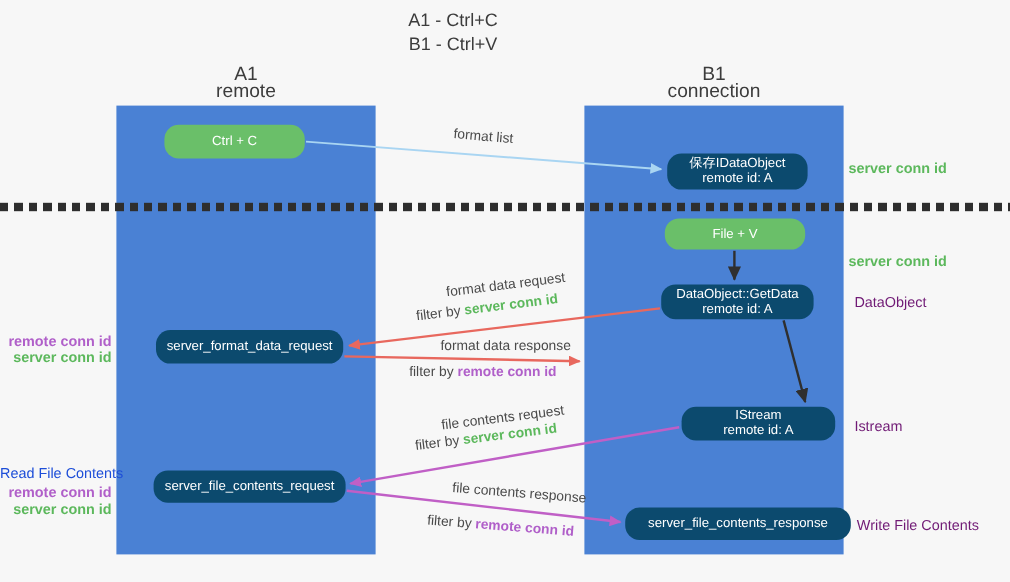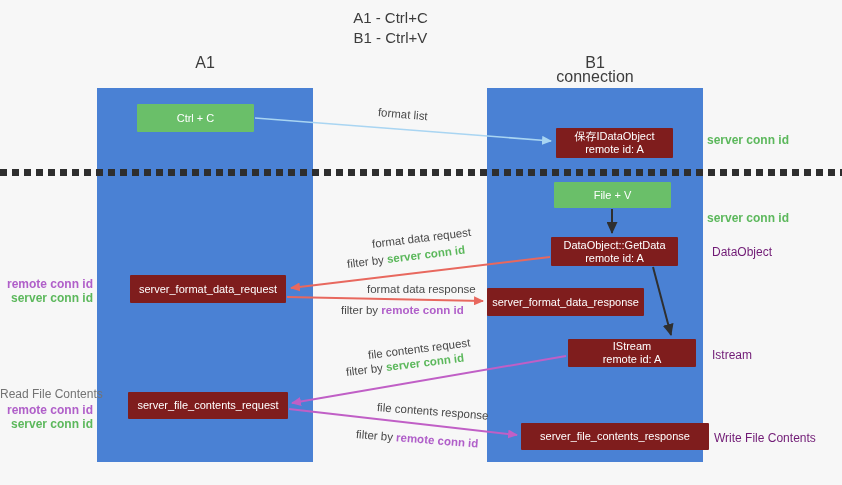--- a/index.html
+++ b/index.html
@@ -8,29 +8,29 @@
     font-family:"Liberation Sans", sans-serif; overflow:hidden;
   }
   .lifeline { position:absolute; top:88px; height:374px; width:216px; background:#4a81d4; }
   .lifeline.left  { left:97px; }
   .lifeline.right { left:487px; }
   .dashline {
     position:absolute; left:0; top:169px; width:842px; height:7px;
     background:repeating-linear-gradient(90deg,#2e2e2e 0 7px, rgba(0,0,0,0) 7px 12px);
   }
   .title { position:absolute; top:8px; left:0; width:755px; text-align:center;
-           font-size:15px; line-height:20px; color:#3c3c3c;padding-left:13px; }
+           font-size:15px; line-height:20px; color:#3c3c3c; }
   .colhead { position:absolute; top:56px; width:216px; text-align:center;
              font-size:16px; line-height:14px; color:#3c3c3c; }
   .colhead.left { left:97px; } .colhead.right { left:487px; }
   .node { position:absolute; display:flex; flex-direction:column; align-items:center;
           justify-content:center; color:#fff; font-size:11px; line-height:13px;
-          text-align:left; white-space:nowrap; border-radius:1px; }
+          text-align:left; white-space:nowrap; border-radius:12px; }
   .green  { background:#6abf69; }
-  .orange { background:#7f1d1d; }
+  .orange { background:#0c4a6e; }
   .alabel { position:absolute; font-size:11.5px; color:#4a4a4a; white-space:nowrap;
             transform-origin:left center; }
   .slabel { position:absolute; font-size:12px; color:#701a75; white-space:nowrap; }
   .bold-green  { color:#5cb85c; font-weight:bold; }
   .bold-purple { color:#b05fc9; font-weight:bold; }
   .left-labels { position:absolute; left:0; width:93px; text-align:right;
                  font-size:12px; line-height:14px; white-space:nowrap; }
   svg.arrows { position:absolute; left:0; top:0; pointer-events:none; }
 </style>
 </head>
@@ -66,20 +66,21 @@
     <line x1="566" y1="356" x2="292" y2="403" stroke="#c05fc6" stroke-width="2" marker-end="url(#m-mag)"></line>
     <line x1="289" y1="409" x2="517" y2="435" stroke="#c05fc6" stroke-width="2" marker-end="url(#m-mag)"></line>
   </svg>
 
   <div class="title">
     <div>A1 - Ctrl+C</div>
     <div>B1 - Ctrl+V</div>
   </div>
   <div class="colhead left">
     <div>A1</div>
+    <div>remote</div>
   </div>
   <div class="colhead right">
     <div>B1</div>
     <div>connection</div>
   </div>
 
   <div class="node green" style="left:137px;top:104px;width:117px;height:28px">
     <span>Ctrl + C</span>
   </div>
   <div class="node orange" style="left:556px;top:128px;width:117px;height:30px">
@@ -88,23 +89,20 @@
   </div>
   <div class="node green" style="left:554px;top:182px;width:117px;height:26px">
     <span>File + V</span>
   </div>
   <div class="node orange" style="left:551px;top:237px;width:127px;height:29px">
     <span>DataObject::GetData</span>
     <span>remote id: A</span>
   </div>
   <div class="node orange" style="left:130px;top:275px;width:156px;height:28px">
     <span>server_format_data_request</span>
-  </div>
-  <div class="node orange" style="left:487px;top:288px;width:157px;height:28px">
-    <span>server_format_data_response</span>
   </div>
   <div class="node orange" style="left:568px;top:339px;width:128px;height:28px">
     <span>IStream</span>
     <span>remote id: A</span>
   </div>
   <div class="node orange" style="left:128px;top:392px;width:160px;height:27px">
     <span>server_file_contents_request</span>
   </div>
   <div class="node orange" style="left:521px;top:423px;width:188px;height:27px">
     <span>server_file_contents_response</span>
@@ -140,18 +138,18 @@
   <div class="slabel bold-green" style="left:707px;top:211px">server conn id</div>
   <div class="slabel" style="left:712px;top:245px">DataObject</div>
   <div class="slabel" style="left:712px;top:348px">Istream</div>
   <div class="slabel" style="left:714px;top:431px">Write File Contents</div>
 
   <div class="left-labels" style="top:277px">
     <div class="bold-purple">remote conn id</div>
     <div class="bold-green">server conn id</div>
   </div>
   <div class="left-labels" style="top:387px">
-    <div style="color:#737373">Read File Contents</div>
+    <div style="color:#1d4ed8">Read File Contents</div>
     <div class="bold-purple" style="margin-top:2px">remote conn id</div>
     <div class="bold-green">server conn id</div>
   </div>
 
 </div>
 
 </body></html>

